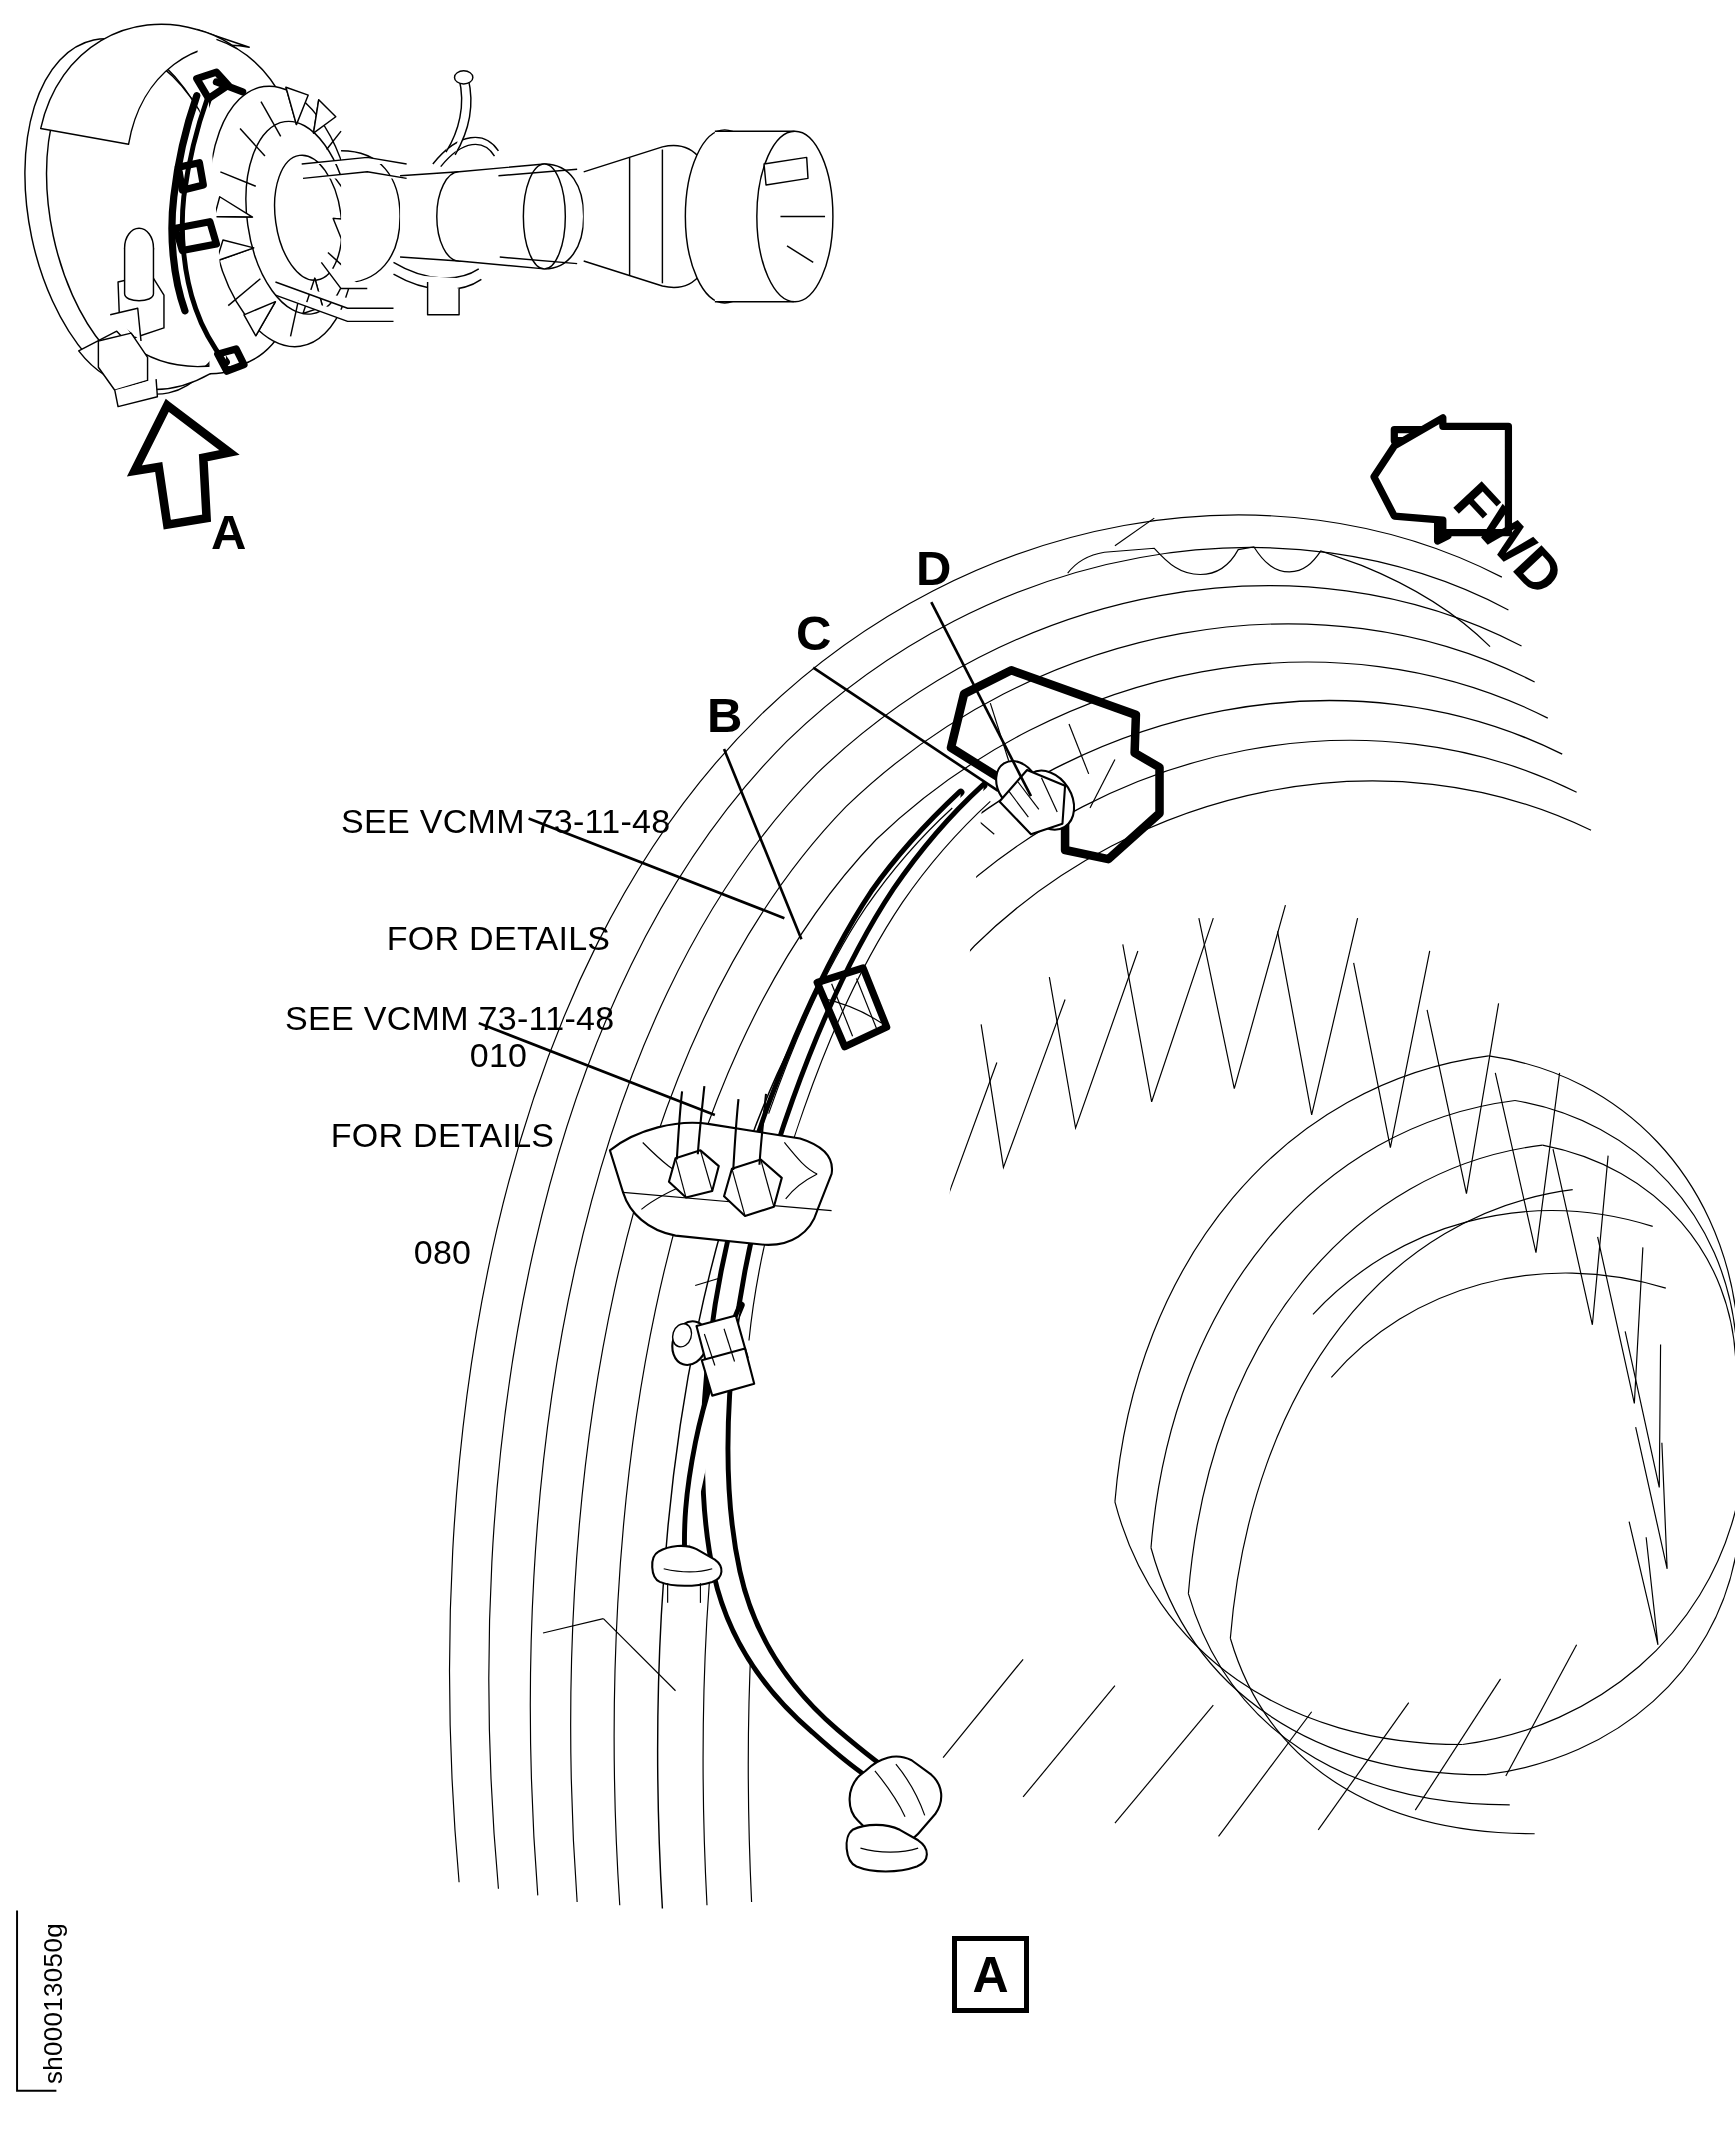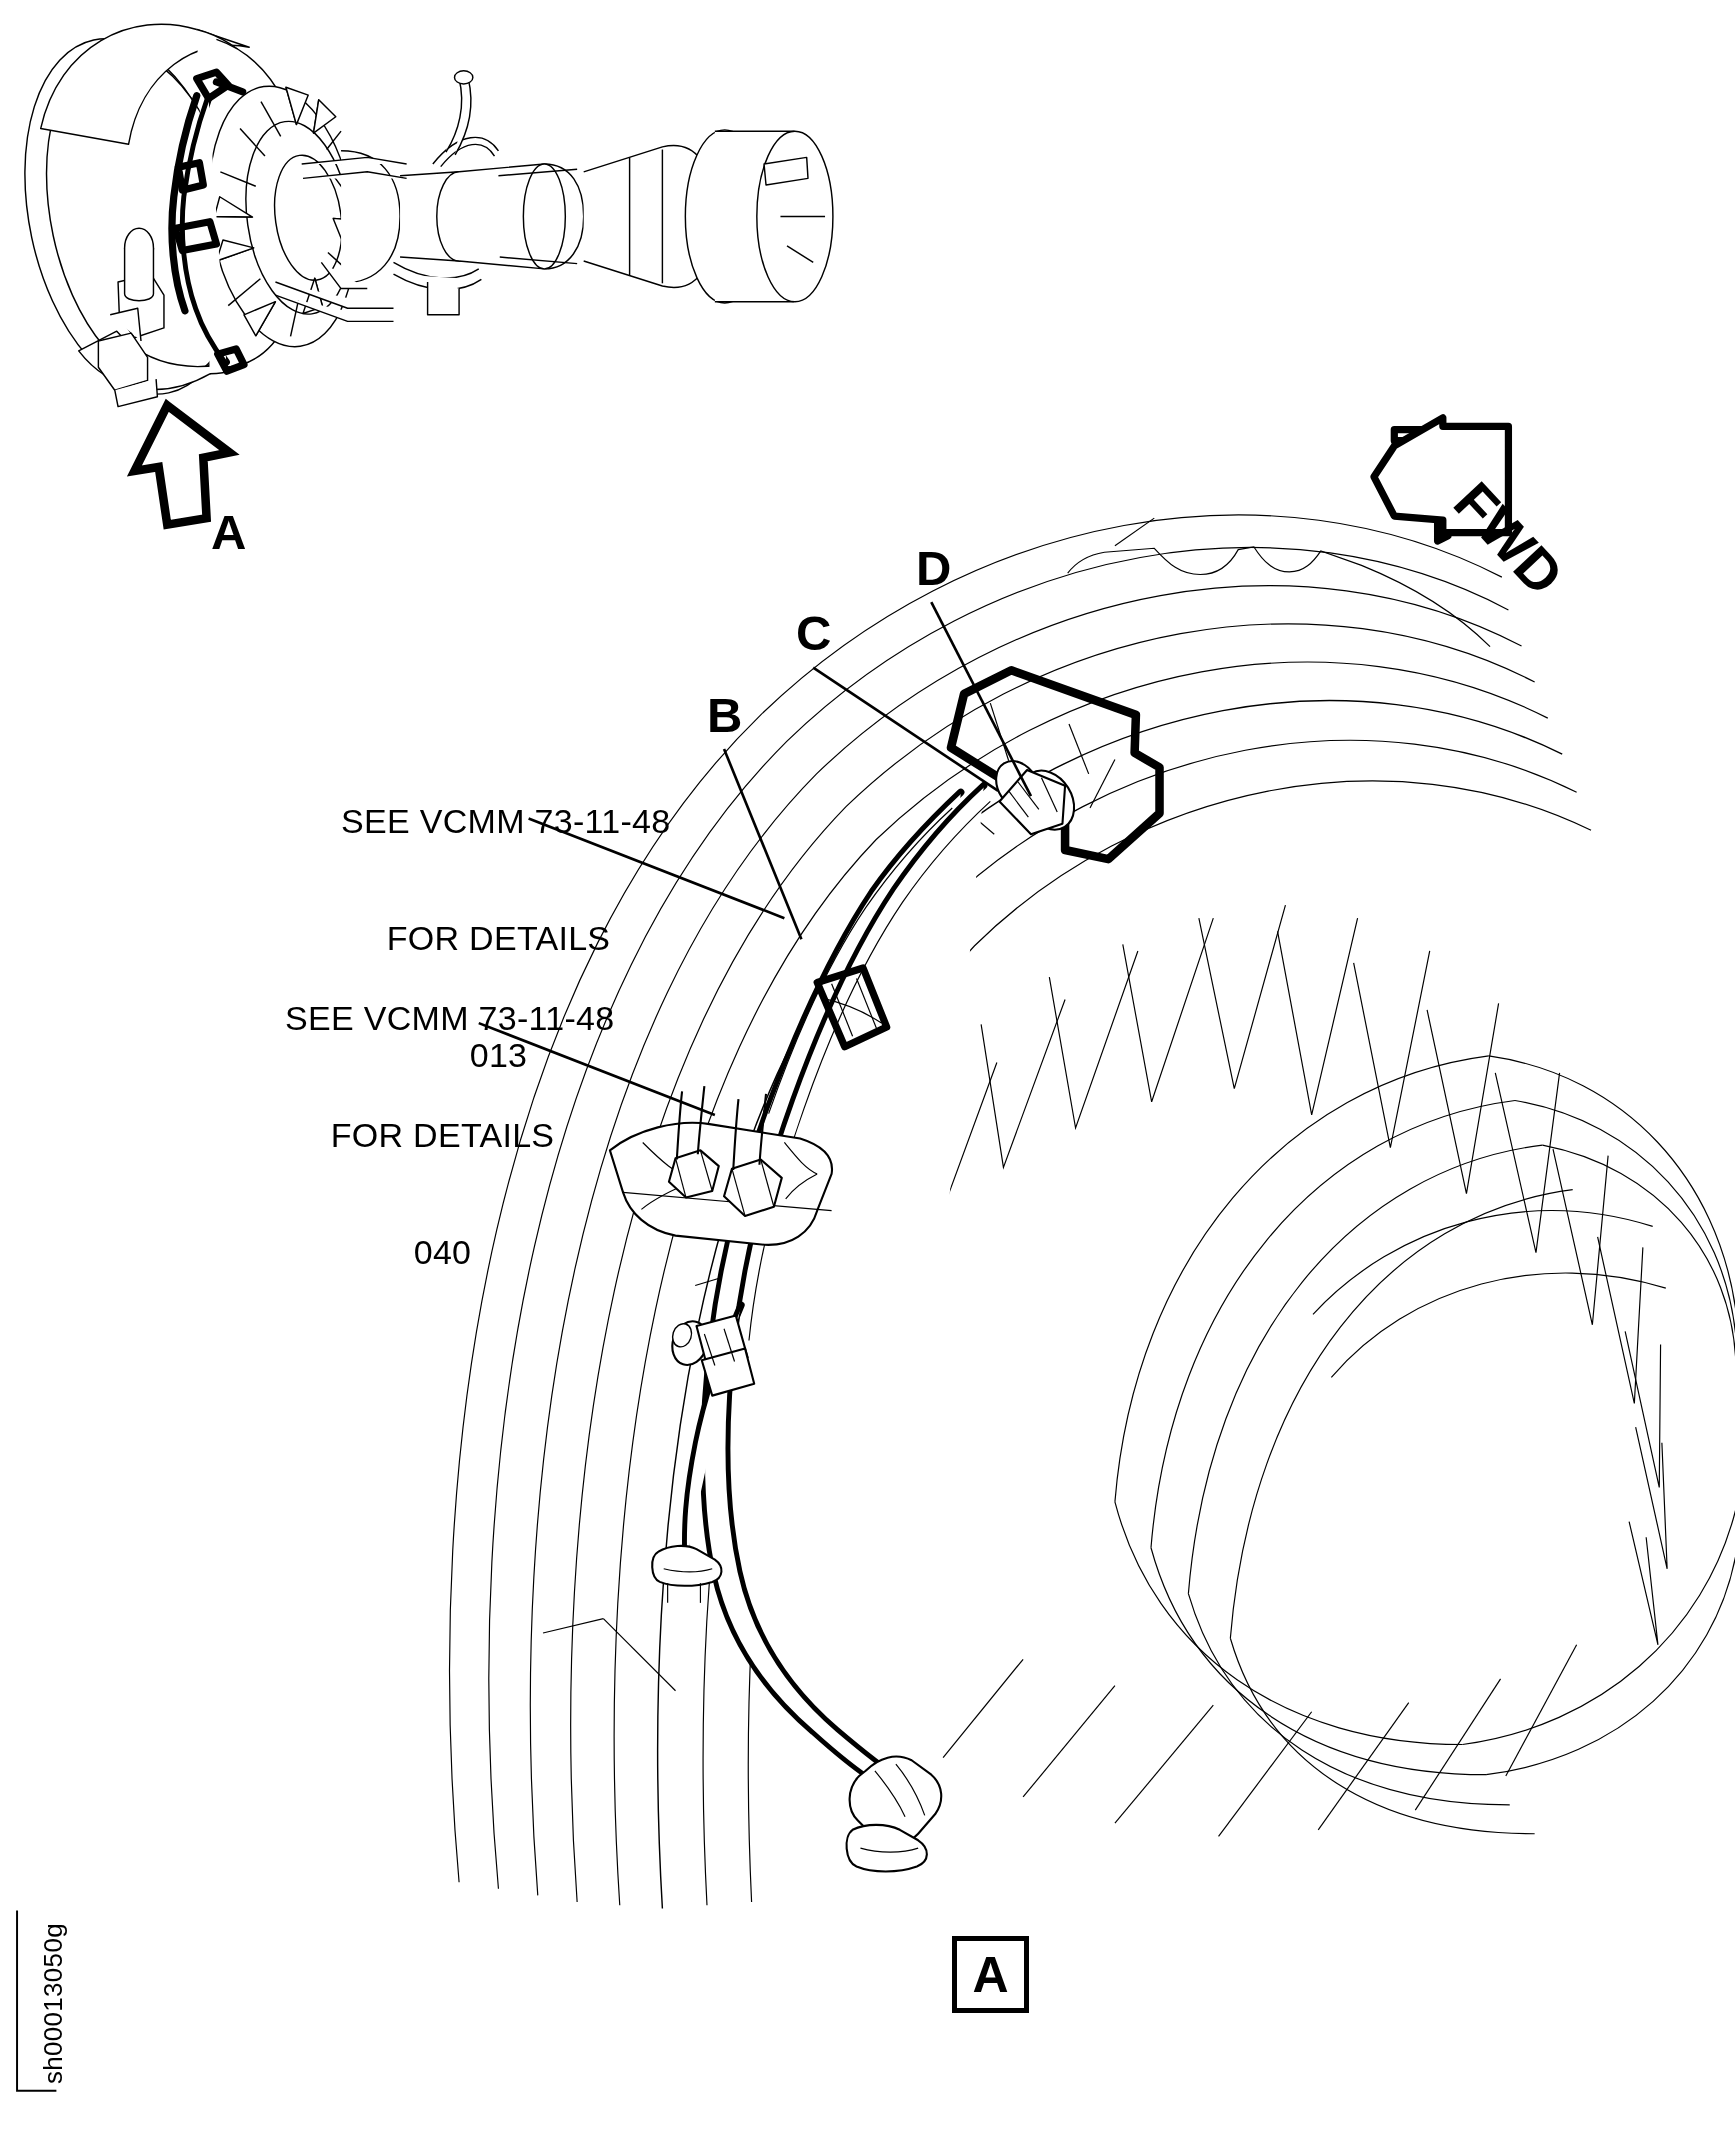--- a/index.html
+++ b/index.html
@@ -377,27 +377,27 @@
 
       <line class="leader" x1="1240" y1="1018" x2="1522" y2="1206"></line>
 
       <line class="leader" x1="1420" y1="918" x2="1572" y2="1214"></line>
     </g>
   </svg>
 
   <div class="callout-block" style="left:341px; top:724px; width:315px;">
     <div>SEE VCMM 73-11-48</div>
     <div>FOR DETAILS</div>
-    <div>013</div>
+    <div>010</div>
   </div>
 
   <div class="callout-block" style="left:285px; top:921px; width:315px;">
     <div>SEE VCMM 73-11-48</div>
     <div>FOR DETAILS</div>
-    <div>040</div>
+    <div>080</div>
   </div>
 
   <div class="label-letter" style="left:707px; top:687px;">B</div>
   <div class="label-letter" style="left:796px; top:605px;">C</div>
   <div class="label-letter" style="left:916px; top:540px;">D</div>
 
   <div class="boxed-letter" style="left:952px; top:1936px; width:77px; height:77px;">A</div>
 
   <svg class="svg-layer" viewBox="0 0 2647 3263">
     <path class="ln-med" d="M 26 2913 L 26 3188 L 86 3188"></path>

